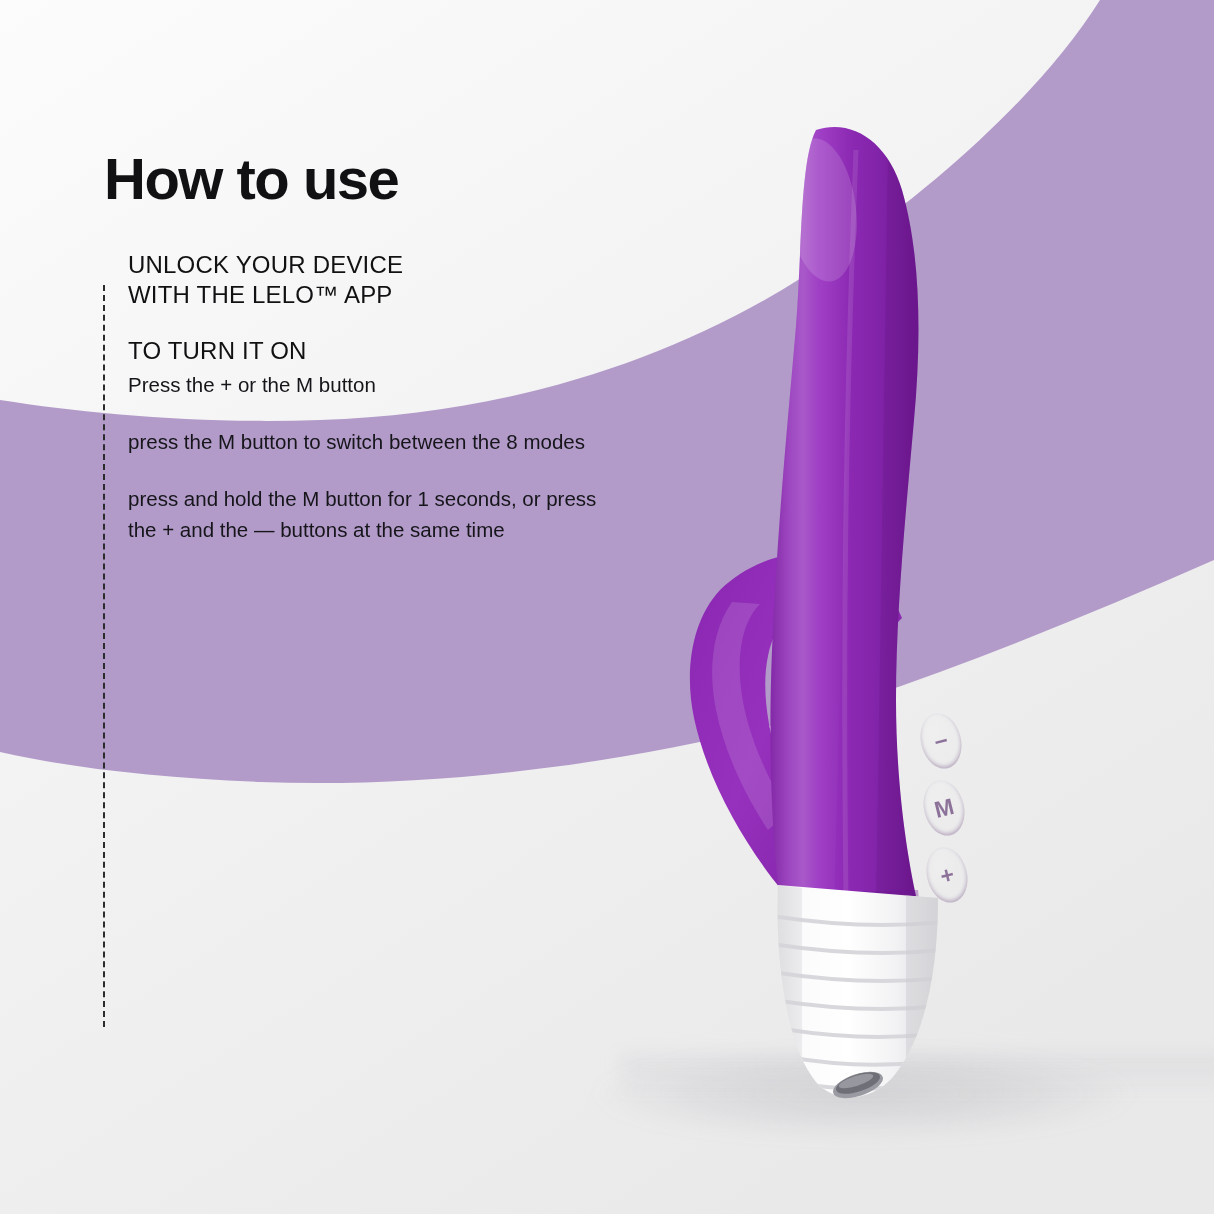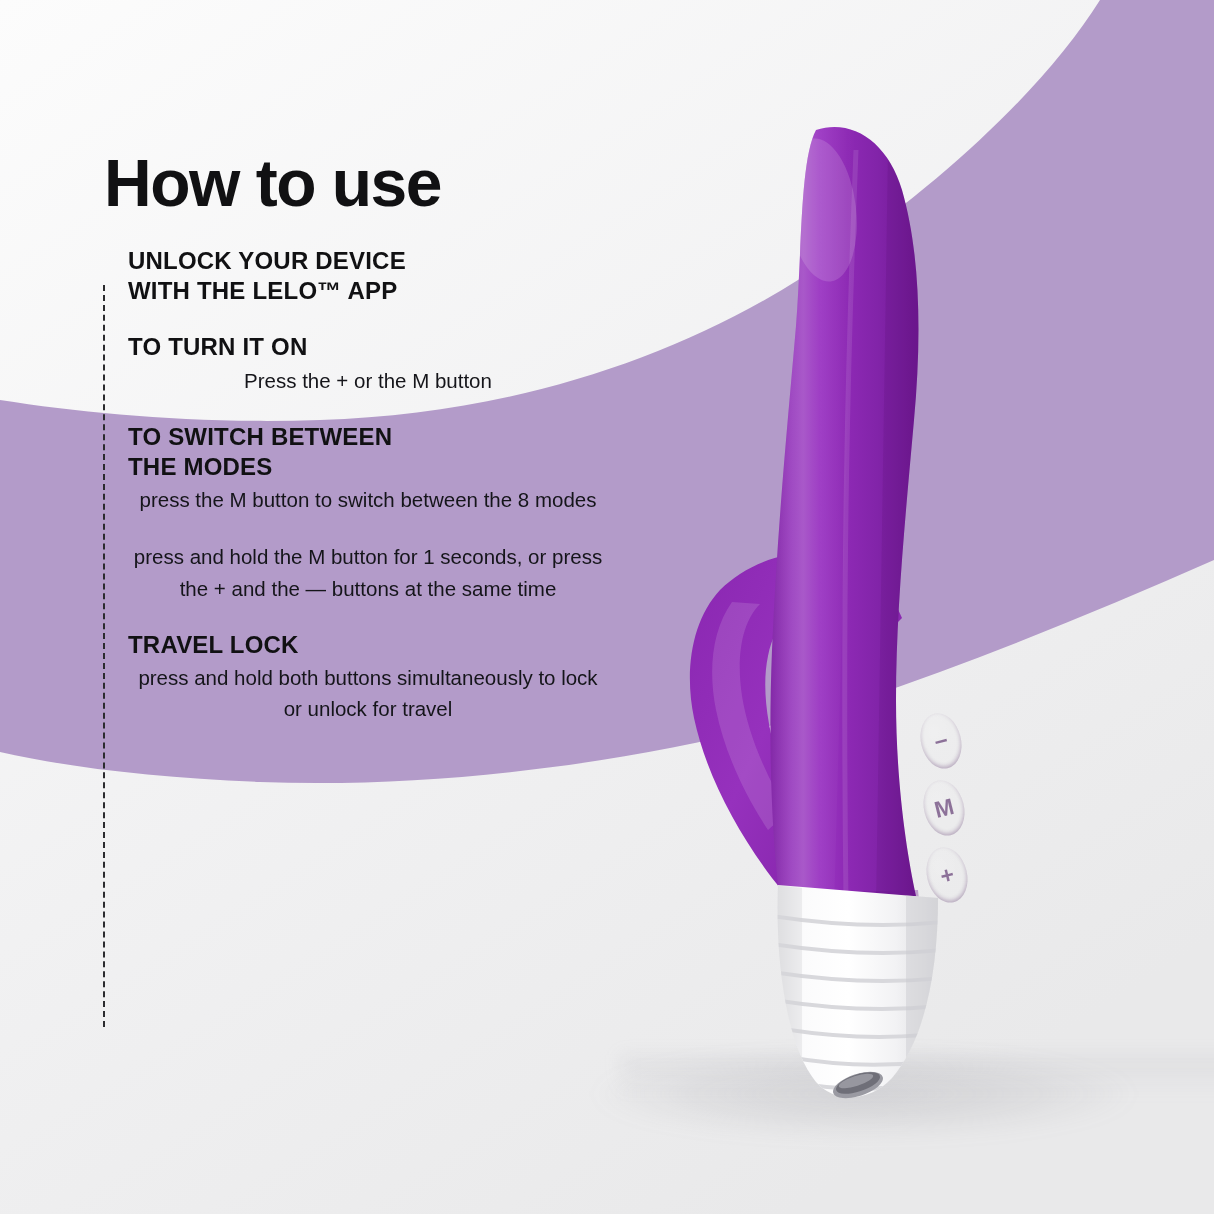--- a/index.html
+++ b/index.html
@@ -50,62 +50,61 @@
   }
 
   
   #content {
     position:absolute;
     left:104px; top:150px;
     width:540px;
   }
 
   #page-title {
-    font-size:66px;
+    font-size:58px;
     font-weight:bold;
     letter-spacing:-1.5px;
     color:#111113;
     line-height:1.0;
     margin-left:0px;
-    margin-bottom:30px;
+    margin-bottom:42px;
   }
 
   
   #dashed-rule {
     position:absolute;
     left:103px; top:285px;
     width:0px; height:742px;
     border-left:2px dashed #2b2b2e;
     pointer-events:none;
   }
 
   .step {
     padding-left:24px;
     margin-bottom:26px;
   }
   .step:last-child { margin-bottom:0; }
 
   .step-heading {
     font-size:24px;
-    font-weight:bold;
+    font-weight:normal;
     letter-spacing:0.2px;
     line-height:1.26;
     color:#111113;
     text-transform:uppercase;
     white-space:pre-line;
   }
 
   .step-body {
     font-size:20.5px;
     font-weight:400;
     line-height:1.52;
     color:#15151a;
     margin-top:2px;
     max-width:480px;
-    text-align:center;
   }
 
   .step.no-body .step-heading { margin-bottom:0; }
 
   
   #product {
     position:absolute;
     left:620px; top:90px;
     width:520px; height:1010px;
     pointer-events:none;
@@ -312,29 +311,23 @@
       <div class="step-heading">UNLOCK YOUR DEVICE
 WITH THE LELO™ APP</div>
     </div>
 
     <div class="step">
       <div class="step-heading">TO TURN IT ON</div>
       <div class="step-body">Press the + or the M button</div>
     </div>
 
     <div class="step">
-      <div class="step-heading">TO SWITCH BETWEEN
-THE MODES</div>
       <div class="step-body">press the M button to switch between the 8 modes</div>
     </div>
 
 
     <div class="step">
       <div class="step-body">press and hold the M button for 1 seconds, or press the + and the — buttons at the same time</div>
     </div>
 
-    <div class="step">
-      <div class="step-heading">TRAVEL LOCK</div>
-      <div class="step-body">press and hold both buttons simultaneously to lock or unlock for travel</div>
-    </div>
 
   </div>
 </div>
 
 </body></html>

